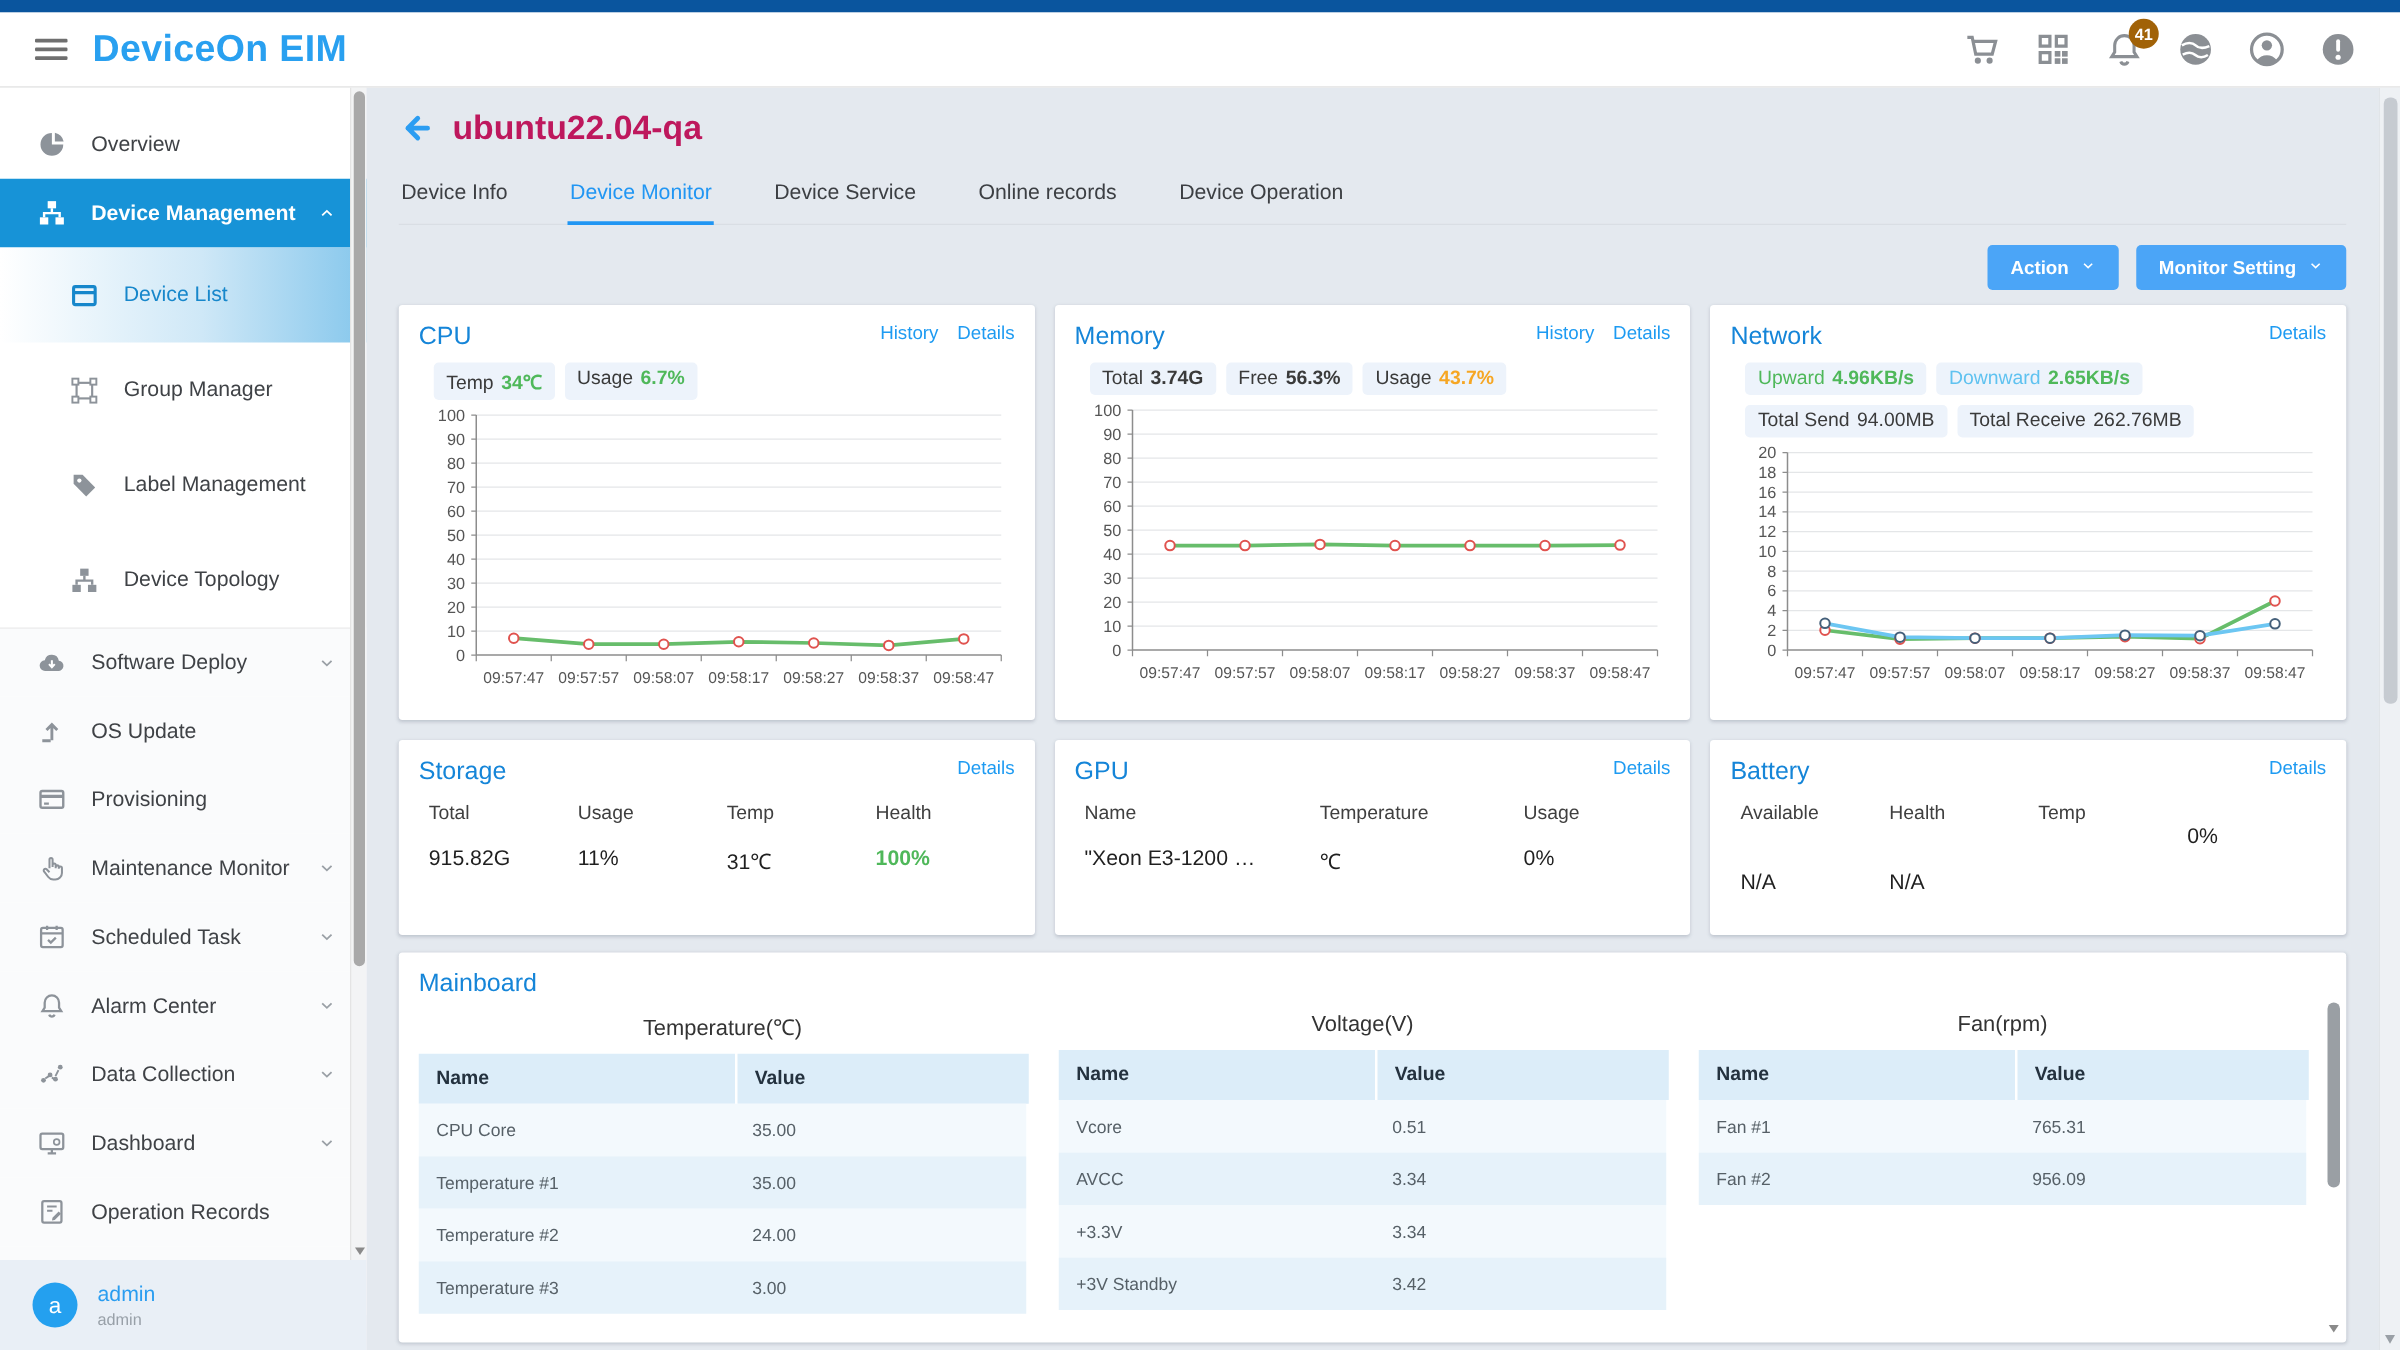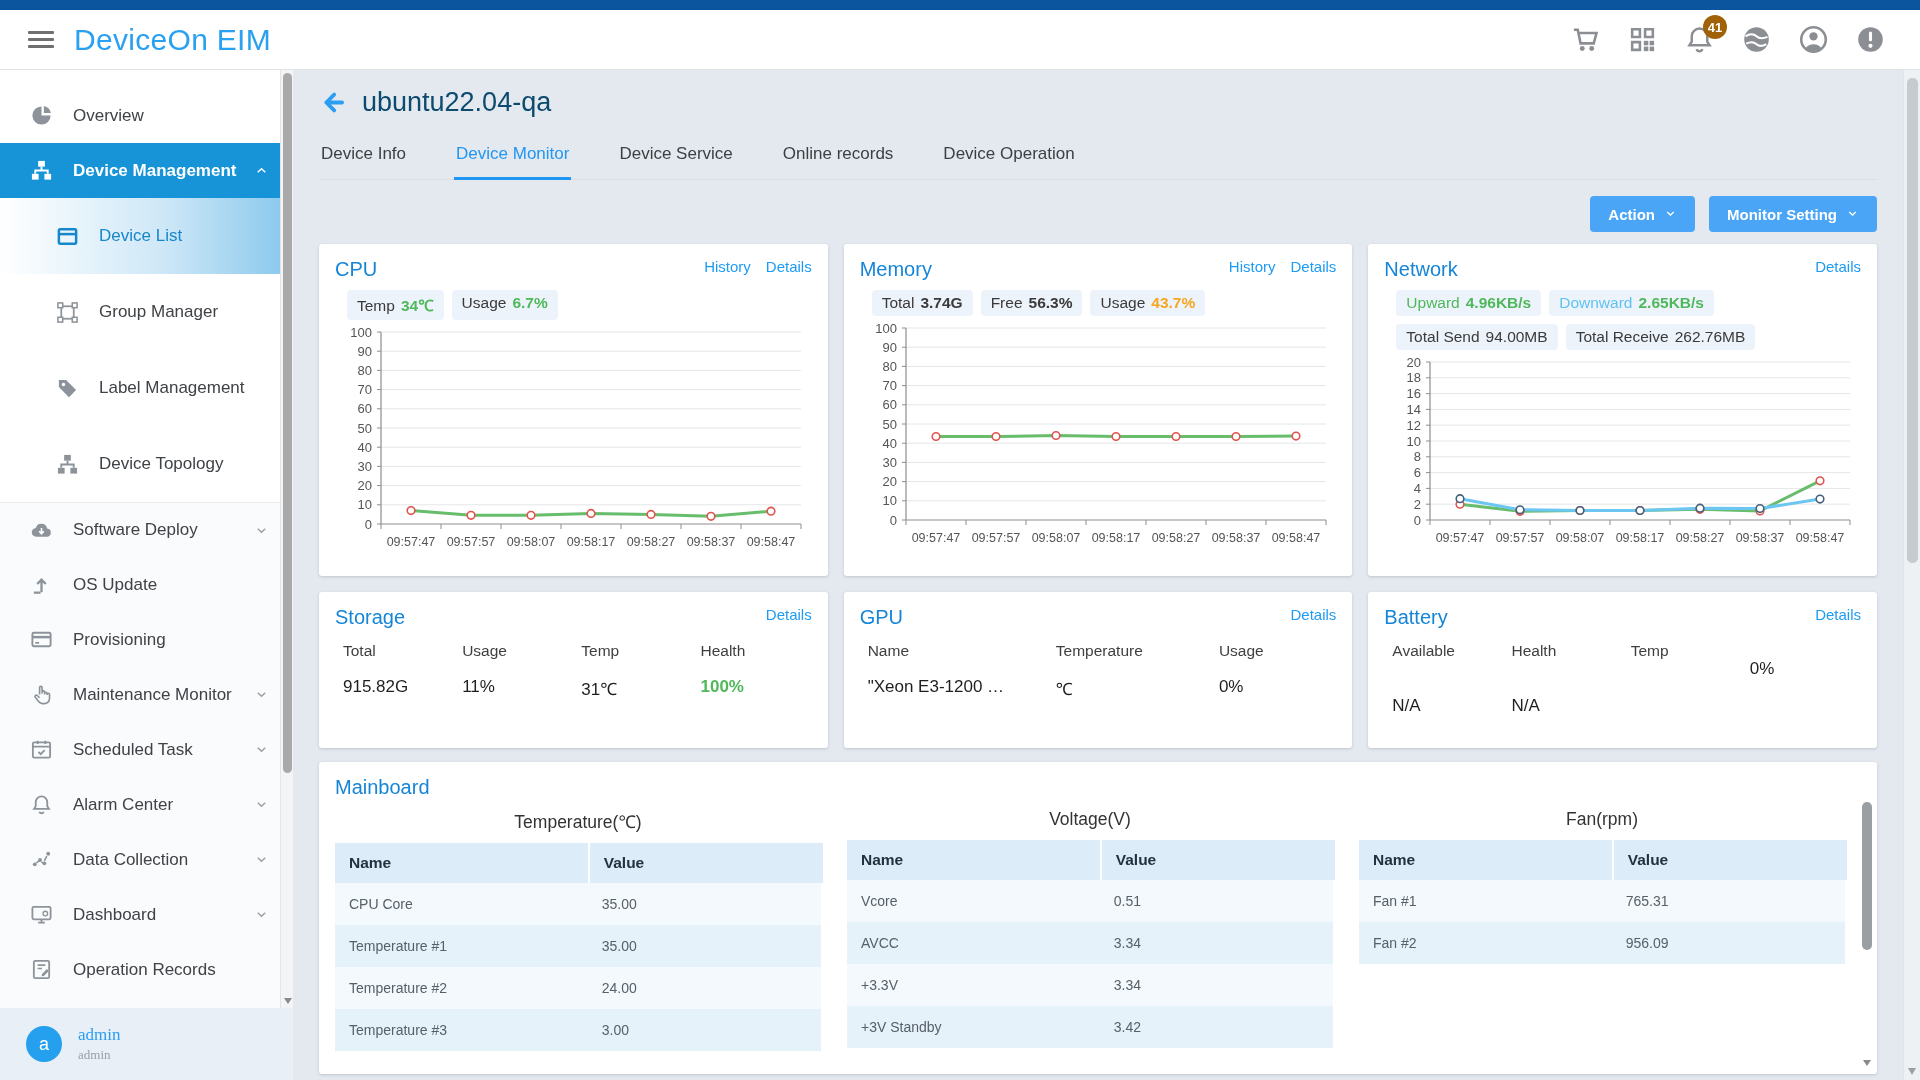--- a/index.html
+++ b/index.html
@@ -5,21 +5,21 @@
   * { box-sizing: border-box; margin: 0; padding: 0; }
   html,body { width:1920px; height:1080px; overflow:hidden; }
   body { font-family:"Liberation Sans", sans-serif; background:#e4e9ef; position:relative; color:#333; }
 
   
   .topstrip { position:absolute; left:0; top:0; right:0; height:10px; background:#0a559e; }
   .appbar { position:absolute; left:0; top:10px; right:0; height:60px; background:#fff;
             border-bottom:1px solid #e2e2e2; display:flex; align-items:center; z-index:30; }
   .hamburger { width:26px; margin-left:28px; cursor:pointer; }
   .hamburger span { display:block; height:3px; background:#6f6f6f; margin:4px 0; border-radius:1px; }
-  .logo { font-size:30px; font-weight:normal; color:#29a0f0; margin-left:20px; letter-spacing:.3px; }
+  .logo { font-size:30px; font-weight:bold; color:#29a0f0; margin-left:20px; letter-spacing:.3px; }
   .appbar-icons { margin-left:auto; margin-right:34px; display:flex; align-items:center; gap:26px; }
   .appbar-icons .hicon { position:relative; width:31px; height:31px; color:#8b8f94; cursor:pointer; }
   .hicon svg { width:100%; height:100%; }
   .nbadge { position:absolute; top:-9px; right:-12px; min-width:24px; height:24px; border-radius:12px;
             background:#a16207; color:#fff; font-size:13px; font-weight:bold; display:flex;
             align-items:center; justify-content:center; padding:0 4px; }
 
   
   .sidebar { position:absolute; left:0; top:70px; bottom:0; width:293px; background:#fff; z-index:20; }
   .side-scroll { position:absolute; right:0; top:0; bottom:72px; width:13px; background:#f3f4f5; border-left:1px solid #e4e4e4; }
@@ -36,29 +36,29 @@
   .sitem.active .sicon, .sitem.active .schev { color:#fff; }
   .sitem.sub { height:76px; padding-left:56px; }
   .sitem.selected { background:linear-gradient(90deg,#ffffff 0%,#cfe8f7 55%,#86c7ec 100%); }
   .sitem.selected .slabel { color:#1787cb; }
   .sitem.selected .sicon { color:#1787cb; }
   .sitem.lower { background:#fafbfc; }
   .sitem.first-lower { border-top:1px solid #ececec; }
   .side-user { position:absolute; left:0; right:0; bottom:0; height:72px; background:#e9eff6; display:flex; align-items:center; }
   .avatar { width:36px; height:36px; border-radius:50%; background:#24a0ef; color:#fff; font-size:18px;
             display:flex; align-items:center; justify-content:center; margin-left:26px; }
-  .uinfo { margin-left:16px;font-family:Liberation Serif, serif; }
+  .uinfo { margin-left:16px; }
   .uname { color:#2a9df0; font-size:17px; }
   .urole { color:#98a0a8; font-size:13px; margin-top:2px; }
 
   
   .content { position:absolute; left:293px; top:70px; right:17px; bottom:0; padding:14px 26px 0 26px; overflow:hidden; }
   .pagehead { display:flex; align-items:center; gap:16px; height:36px; }
   .backarrow { width:27px; height:27px; cursor:pointer; }
-  .pagetitle { font-size:27px; color:#0c4a6e; font-weight:400; }
+  .pagetitle { font-size:27px; color:#be185d; font-weight:700; }
   .tabs { display:flex; gap:46px; margin-top:14px; border-bottom:1px solid #d9dee4; }
   .tab { font-size:17px; color:#3c3f43; padding:10px 2px 13px 2px; cursor:pointer; border-bottom:3px solid transparent; margin-bottom:-1px; }
   .tab.active { color:#2196f3; border-bottom-color:#2196f3; }
   .actions { display:flex; justify-content:flex-end; gap:14px; margin-top:16px; height:36px; }
   .btn { background:#4ba5f7; color:#fff; border:none; border-radius:4px; height:36px; padding:0 18px;
          font-size:15px; font-weight:bold; font-family:"Liberation Sans",sans-serif; display:flex; align-items:center; gap:9px; cursor:pointer; }
   .btn svg { width:13px; height:13px; }
 
   .row1 { display:grid; grid-template-columns:repeat(3,1fr); gap:16px; margin-top:12px; }
   .row2 { display:grid; grid-template-columns:repeat(3,1fr); gap:16px; margin-top:16px; }

